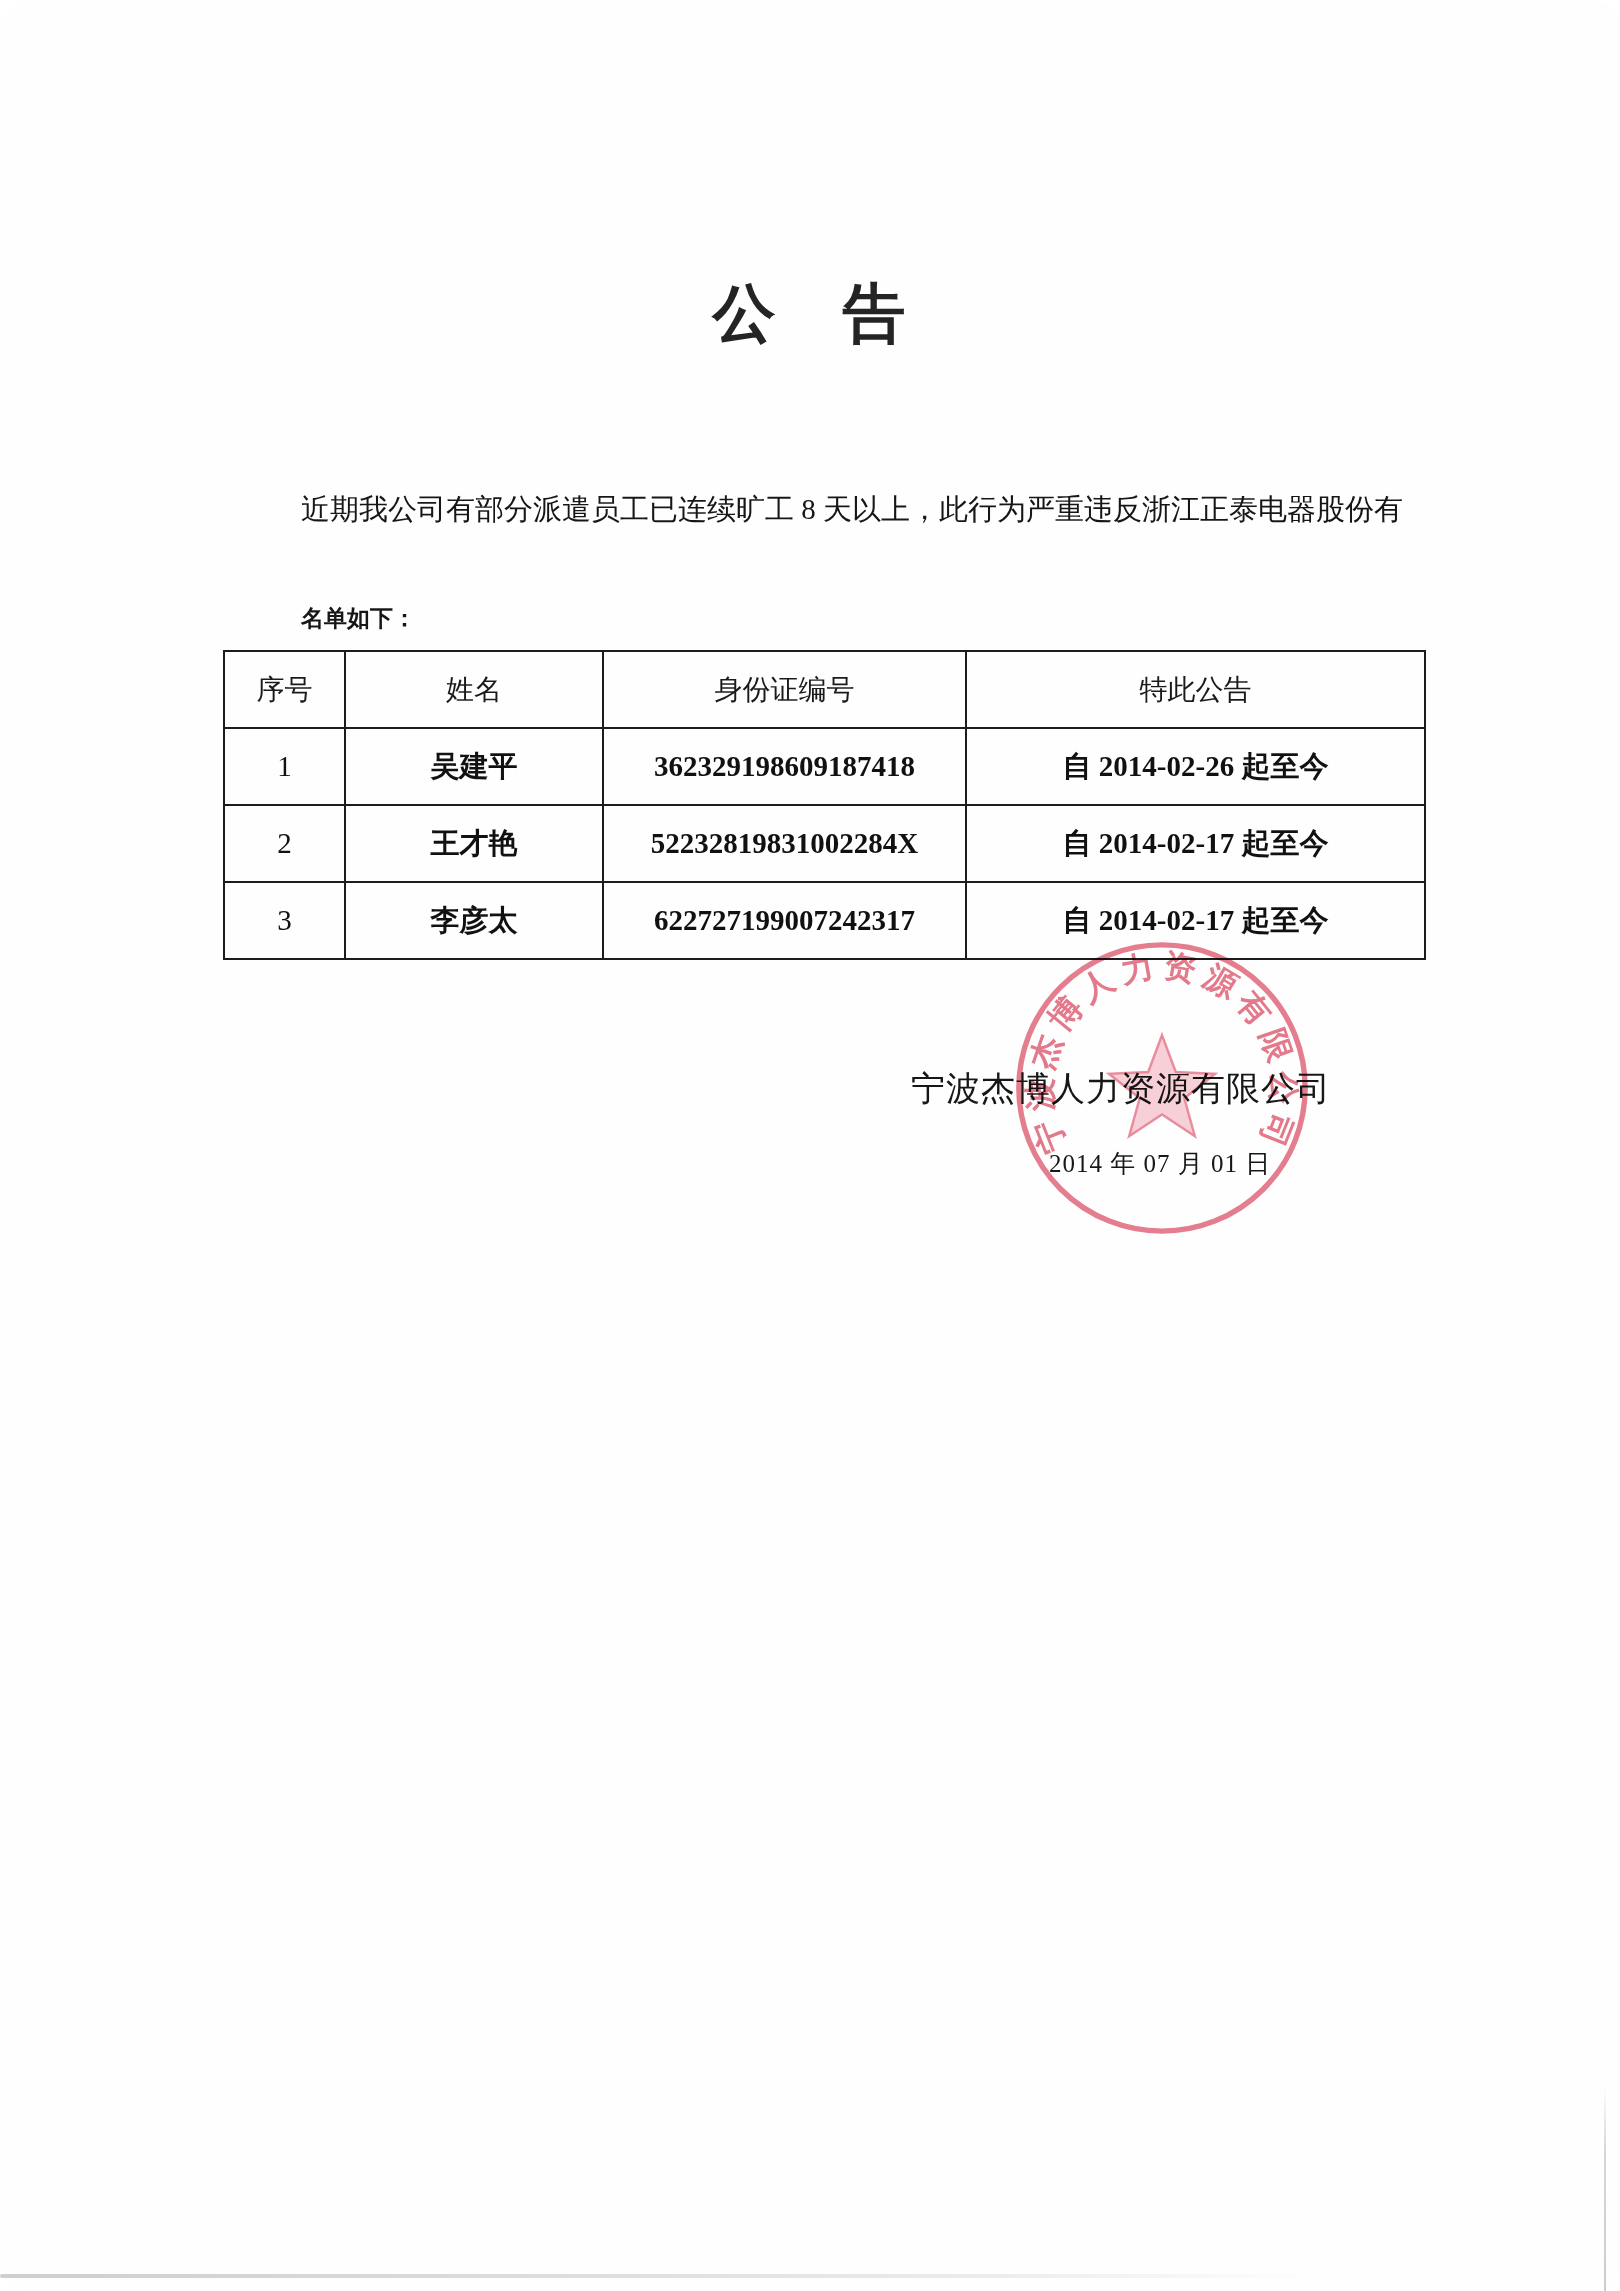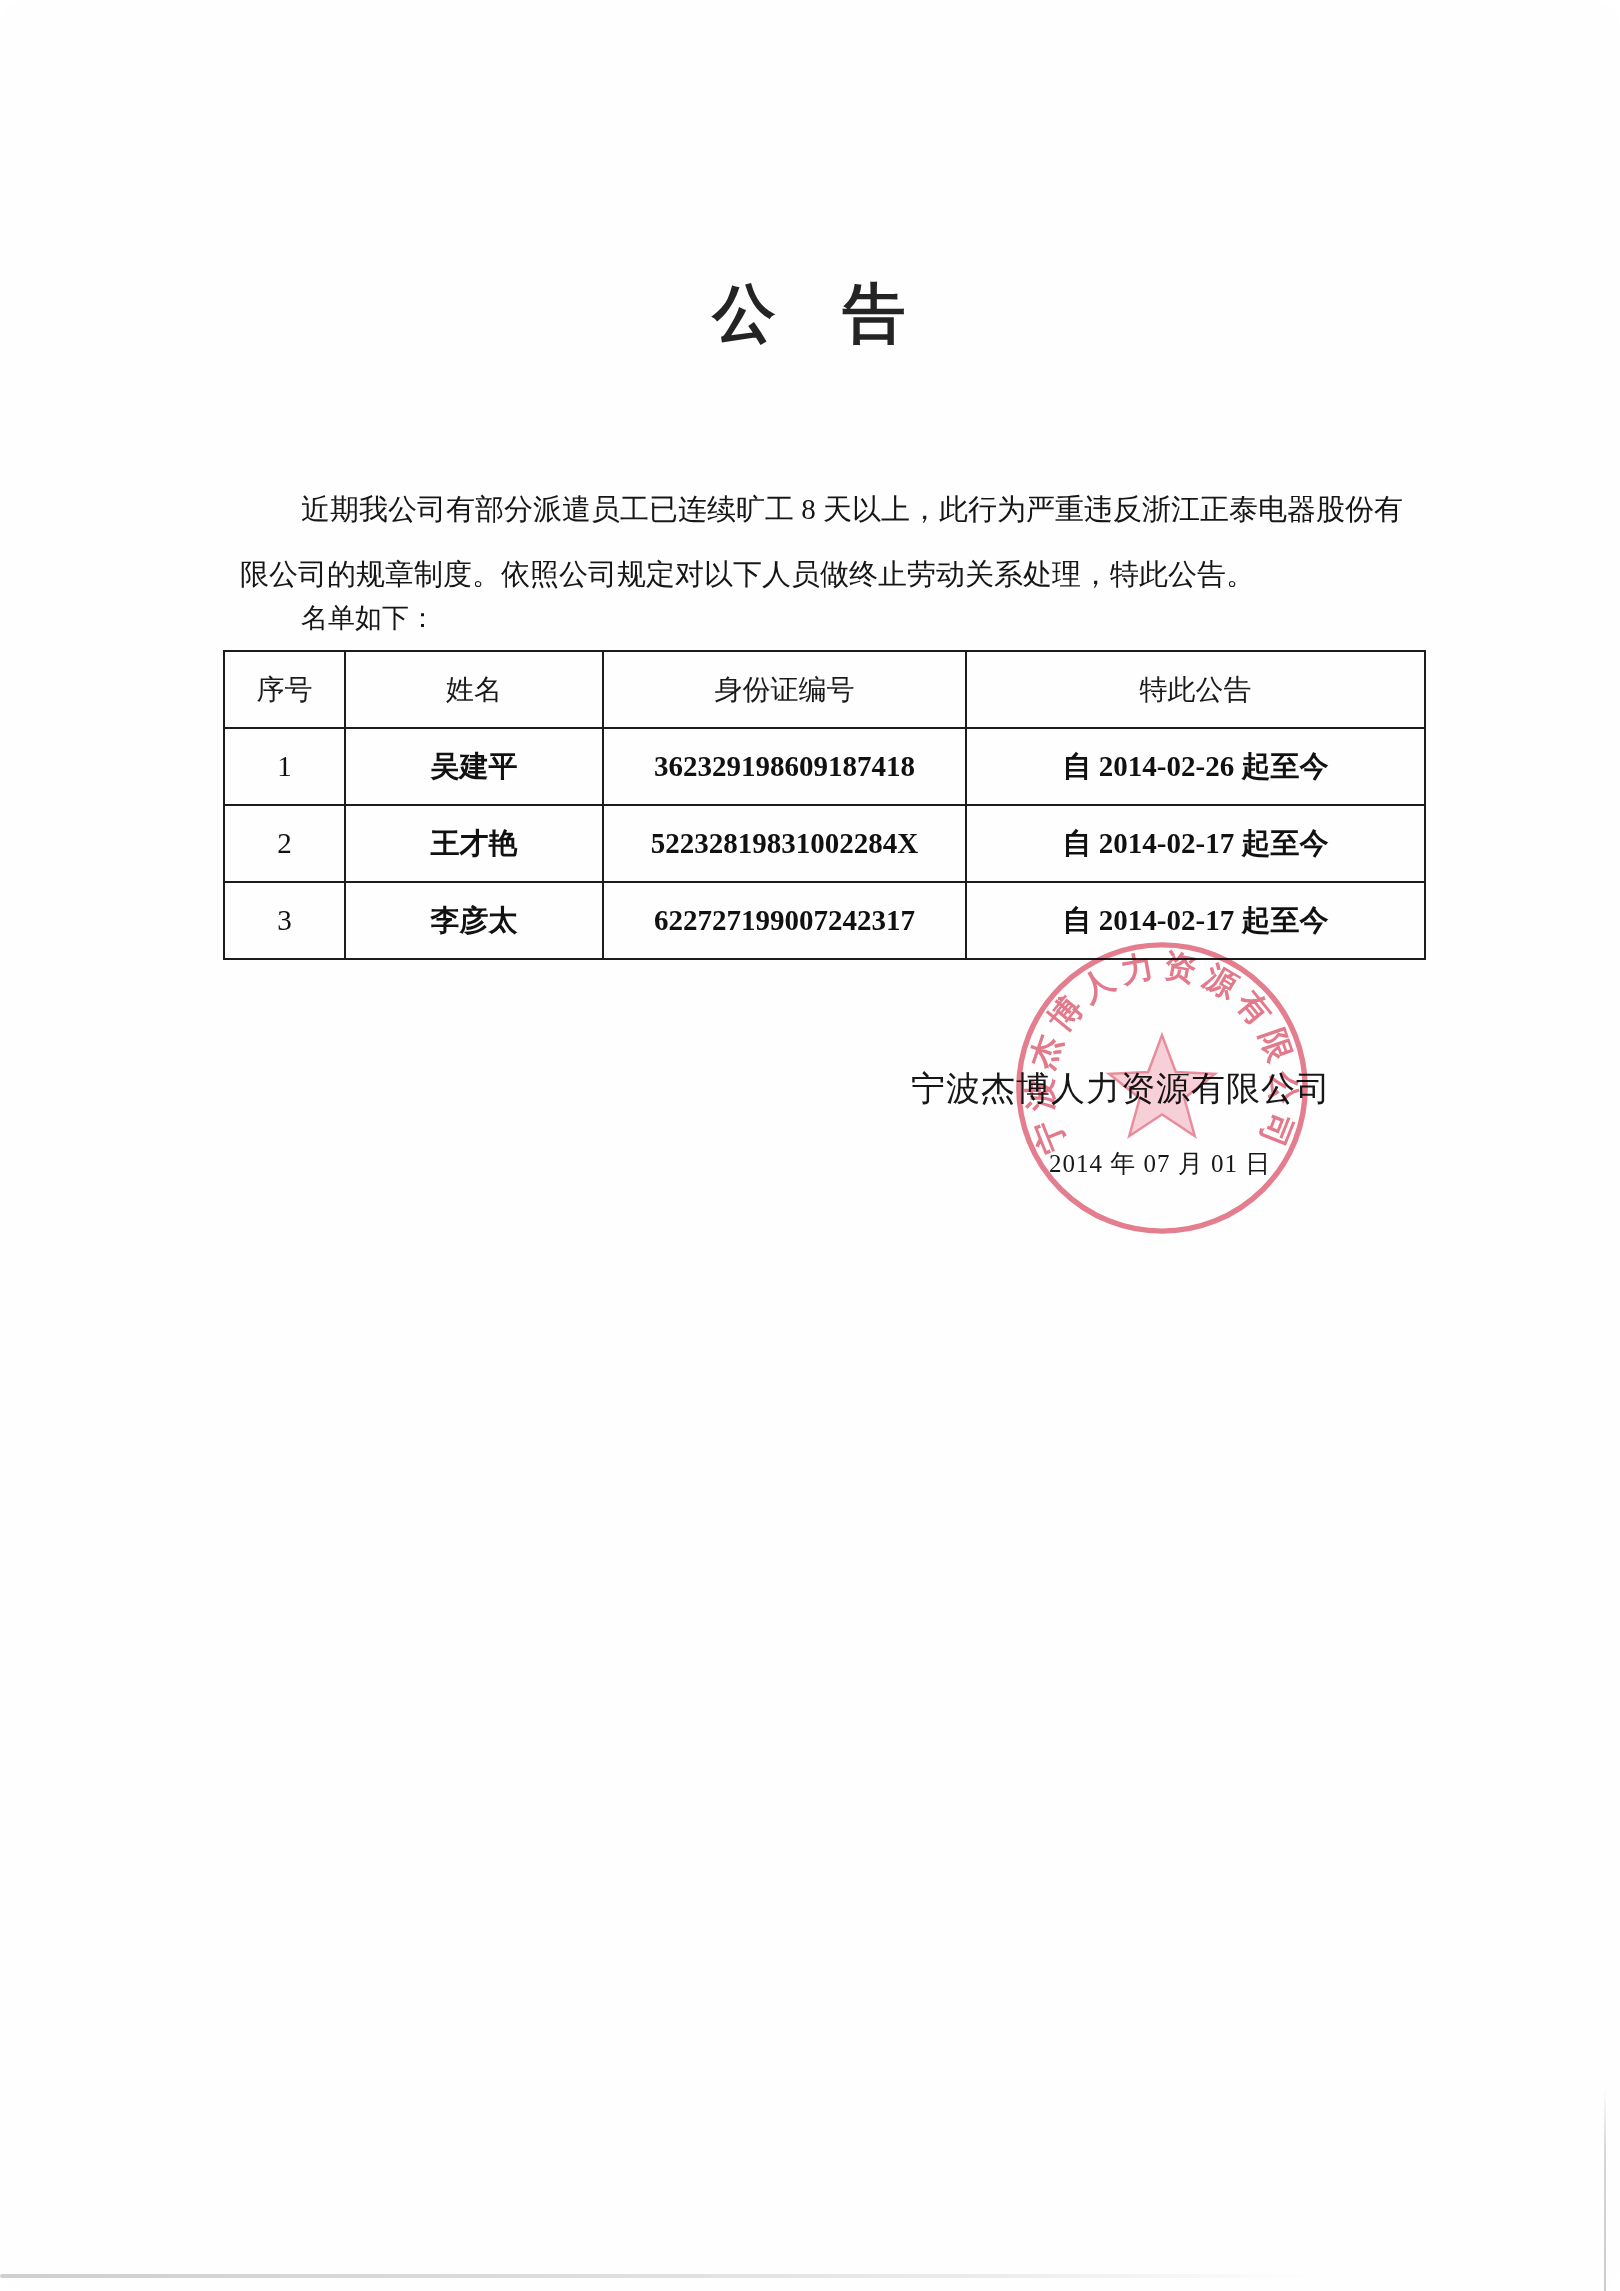--- a/index.html
+++ b/index.html
@@ -33,24 +33,25 @@
     white-space: nowrap;
     font-size: 29px;
     line-height: 65px;
     color: #161616;
   }
   .pline-1 { padding-left: 61px; }
 
   .list-intro {
     position: absolute;
     left: 301px; top: 599px;
-    font-size: 27px;
+    font-size: 23px;
     line-height: 39px;
     color: #161616;
     white-space: nowrap;
+    font-weight: bold;
   }
 
   table.roster {
     position: absolute;
     left: 223px; top: 650px;
     border-collapse: collapse;
     table-layout: fixed;
     width: 1200px;
     background: transparent;
   }
@@ -116,21 +117,20 @@
 </style>
 </head>
 <body>
 
 <div class="page">
 
   <h1 class="title">公　告</h1>
 
   <div class="para">
     <div class="pline pline-1">近期我公司有部分派遣员工已连续旷工 8 天以上，此行为严重违反浙江正泰电器股份有</div>
-    <div class="pline">限公司的规章制度。依照公司规定对以下人员做终止劳动关系处理，特此公告。</div>
   </div>
 
   <div class="list-intro">名单如下：</div>
 
   <table class="roster">
     <colgroup>
       <col style="width:121px">
       <col style="width:258px">
       <col style="width:363px">
       <col style="width:459px">

